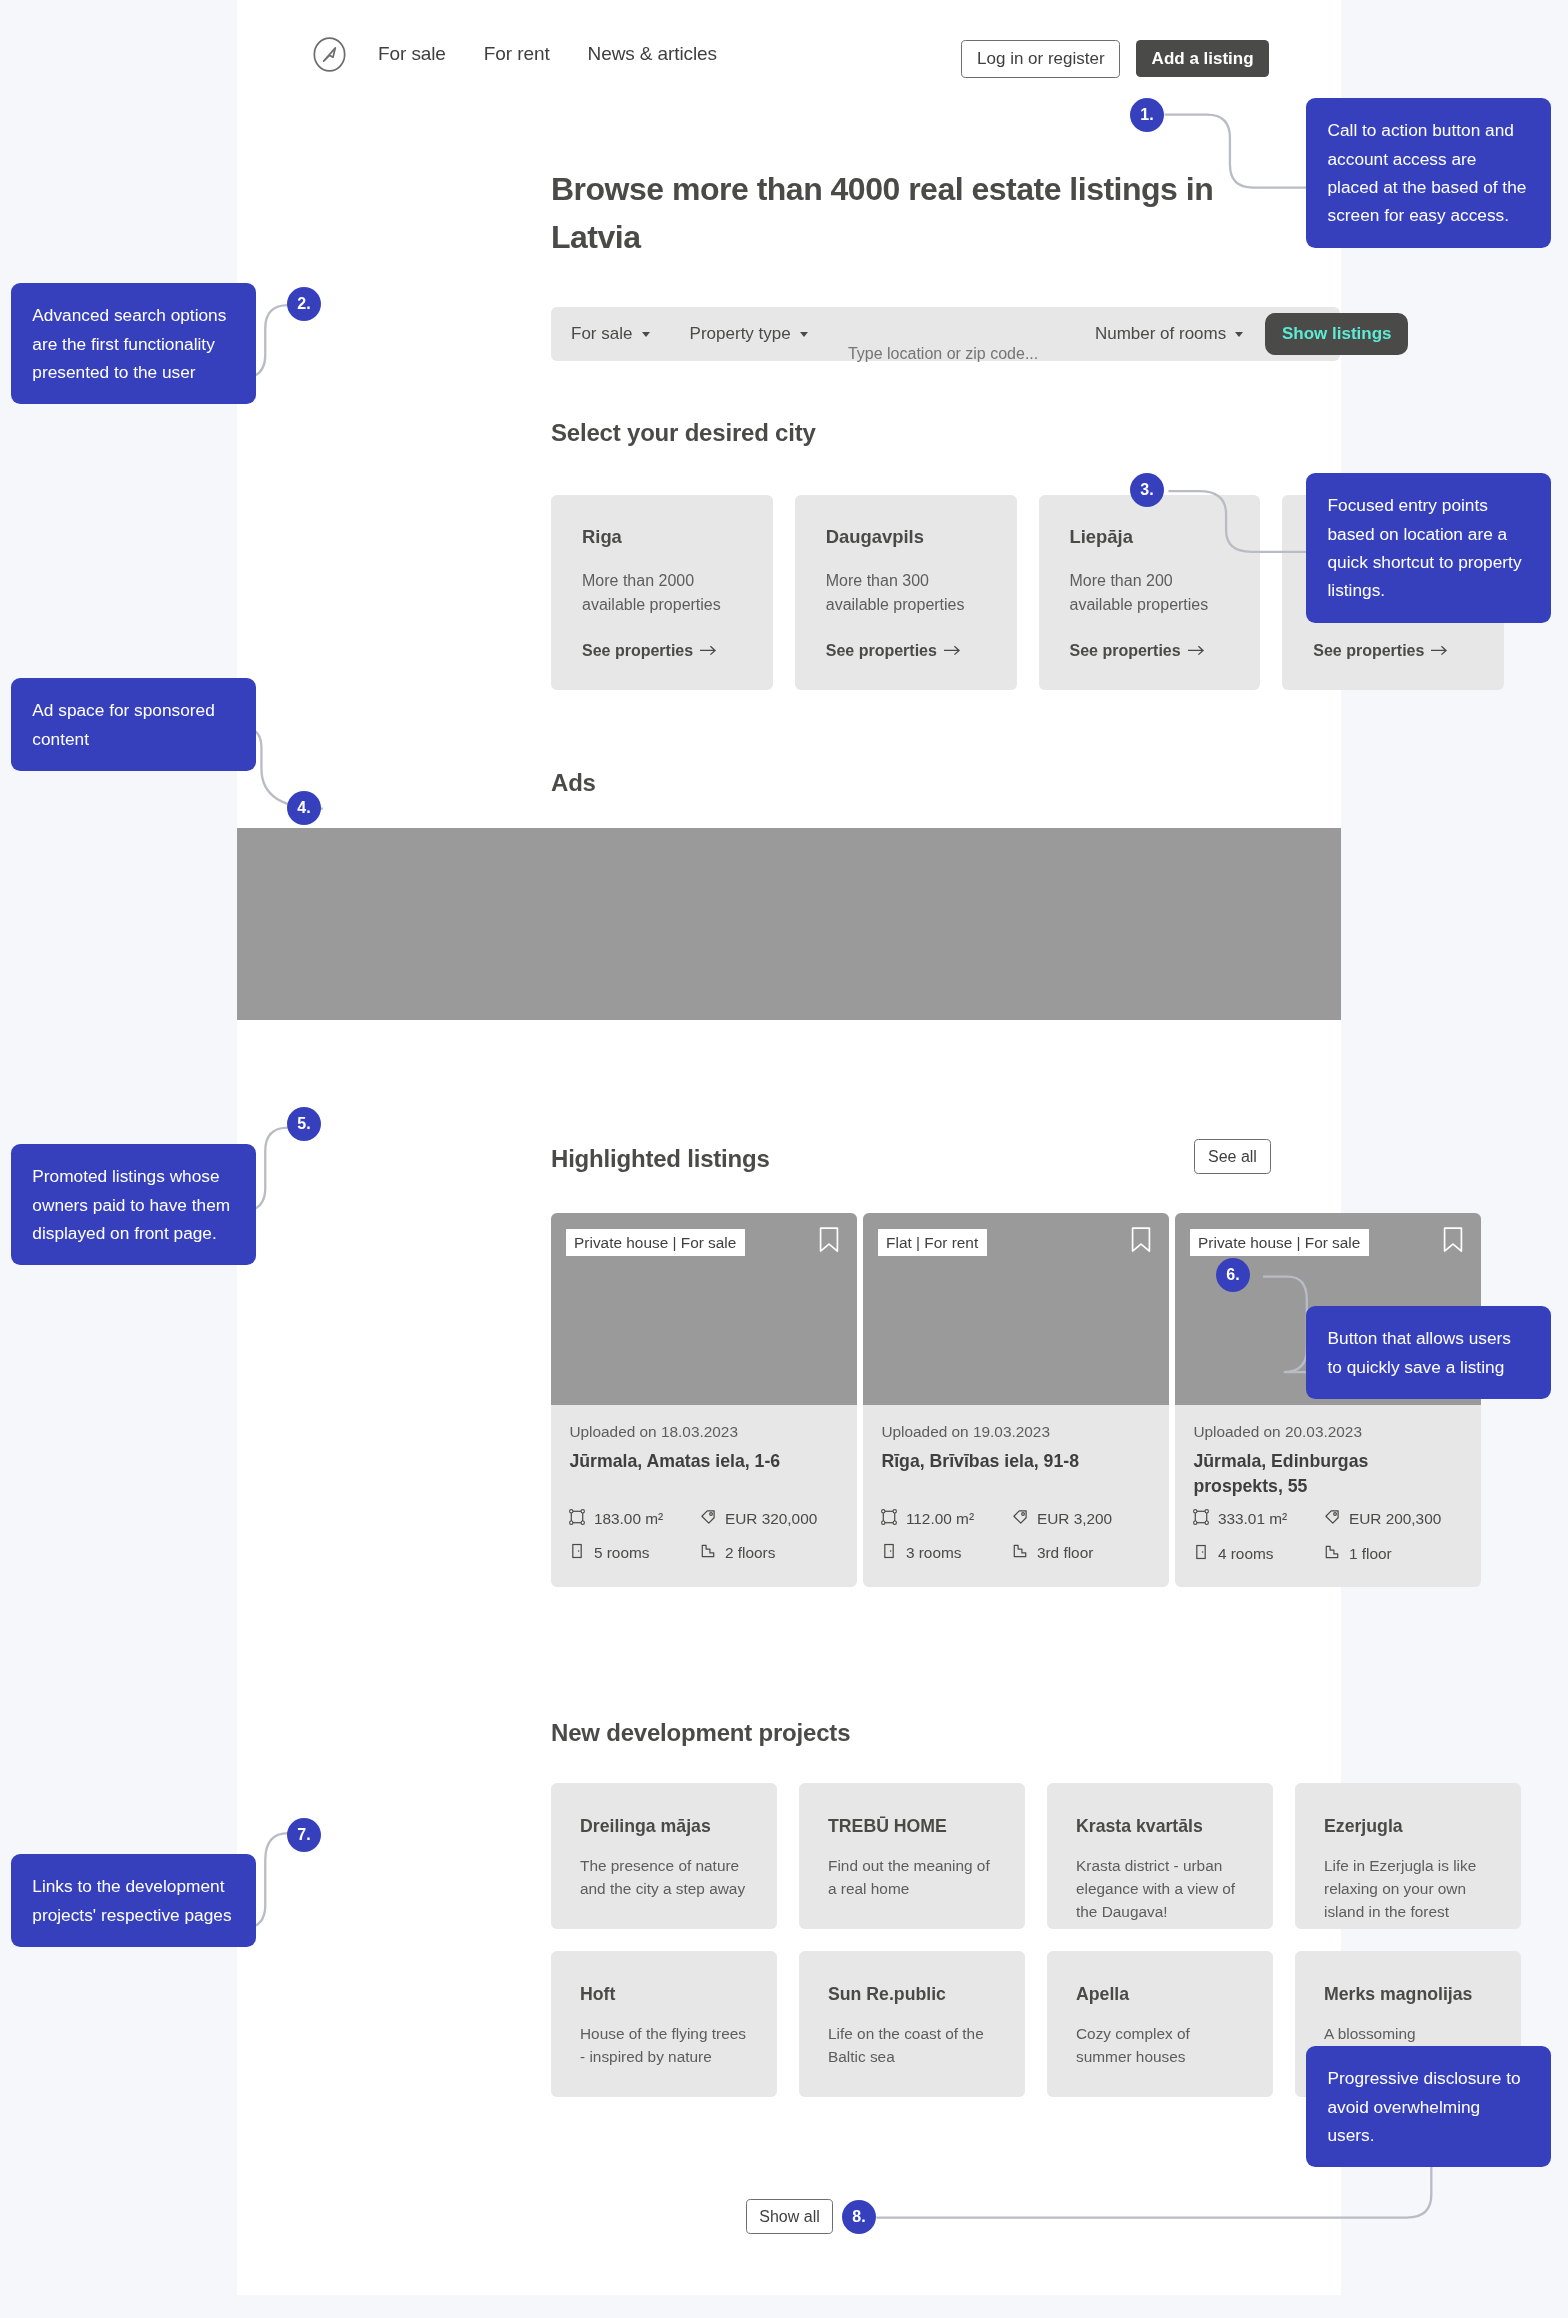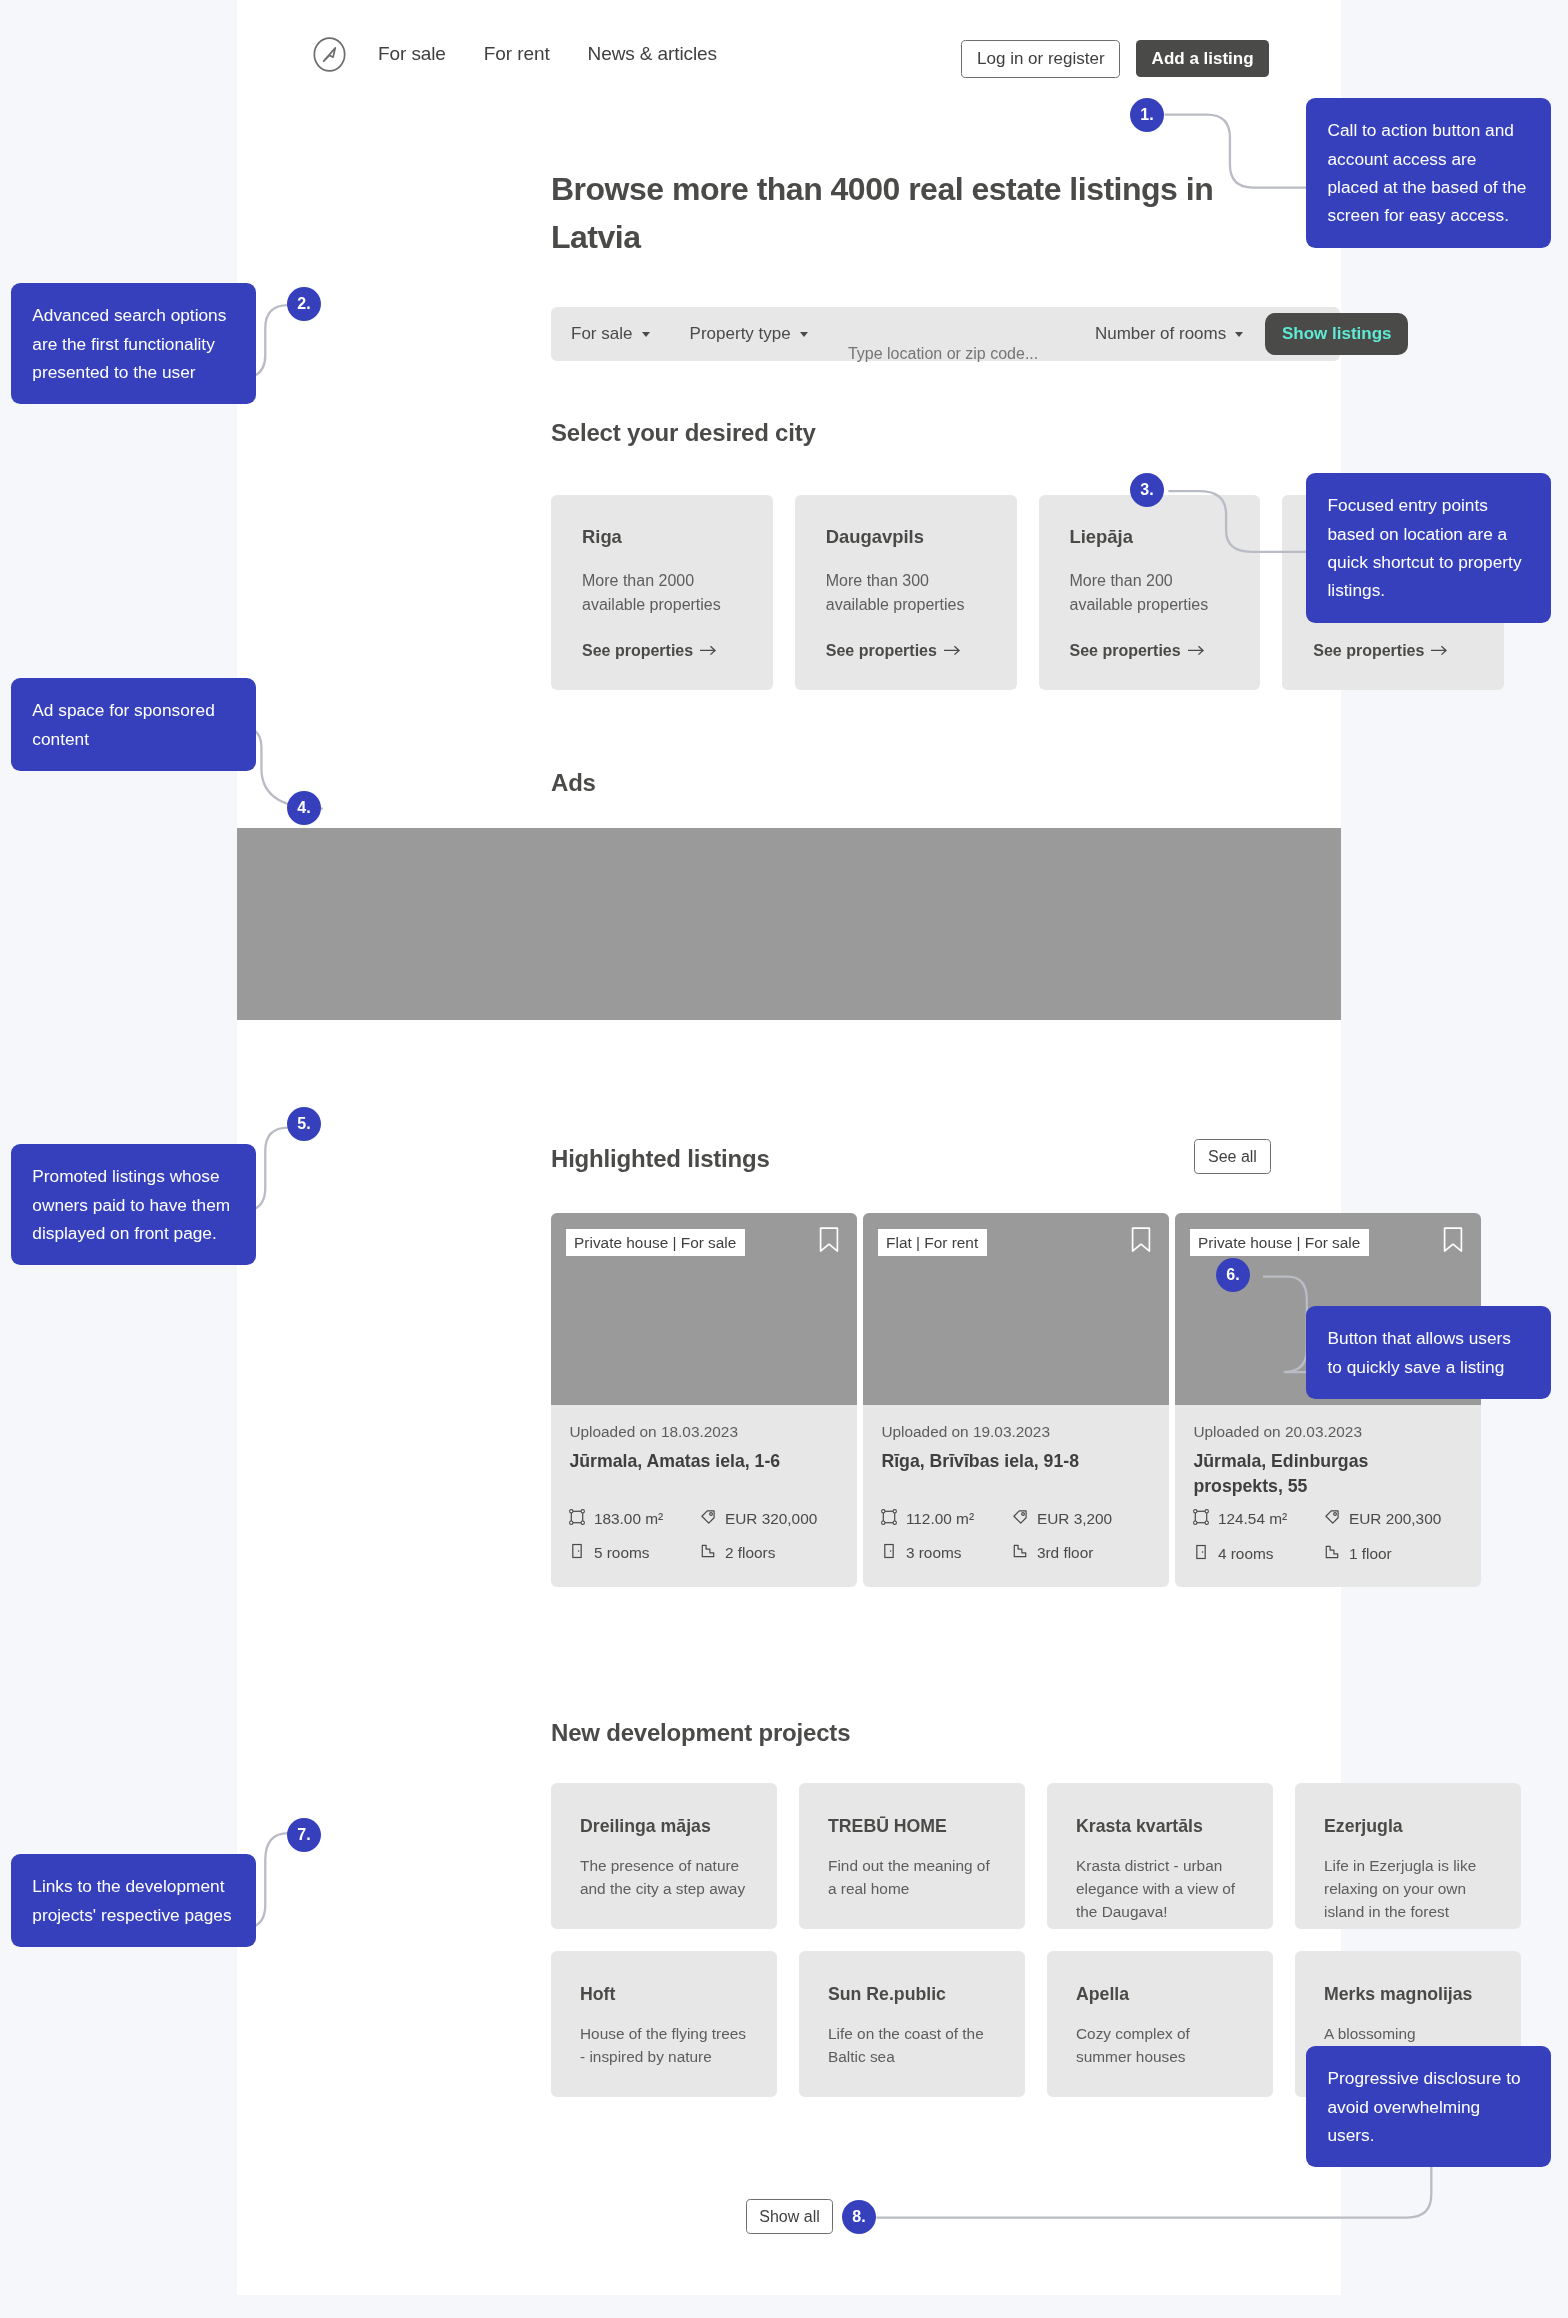--- a/index.html
+++ b/index.html
@@ -554,21 +554,21 @@
           <div class="listing-addr">Jūrmala, Edinburgas prospekts, 55</div>
           <div class="listing-specs">
             <div class="spec">
               <span><svg width="16" height="16" viewBox="0 0 21 21">
                     <rect x="3" y="3" width="15" height="15" fill="none" stroke="#4a4a48" stroke-width="1.6"></rect>
                     <circle cx="3" cy="3" r="2.2" fill="#fff" stroke="#4a4a48" stroke-width="1.5"></circle>
                     <circle cx="18" cy="3" r="2.2" fill="#fff" stroke="#4a4a48" stroke-width="1.5"></circle>
                     <circle cx="3" cy="18" r="2.2" fill="#fff" stroke="#4a4a48" stroke-width="1.5"></circle>
                     <circle cx="18" cy="18" r="2.2" fill="#fff" stroke="#4a4a48" stroke-width="1.5"></circle>
                   </svg></span>
-              <span>124.54 m²</span>
+              <span>333.01 m²</span>
             </div>
             <div class="spec">
               <span><svg width="16" height="16" viewBox="0 0 21 21">
                     <path d="M2.5 9.5 L9.5 2.5 L18.5 2.5 L18.5 11.5 L11.5 18.5 Z" fill="none" stroke="#4a4a48" stroke-width="1.6" stroke-linejoin="round"></path>
                     <circle cx="14.5" cy="6.5" r="1.8" fill="none" stroke="#4a4a48" stroke-width="1.5"></circle>
                   </svg></span>
               <span>EUR 200,300</span>
             </div>
             <div class="spec">
               <span><svg width="16" height="16" viewBox="0 0 21 21">

